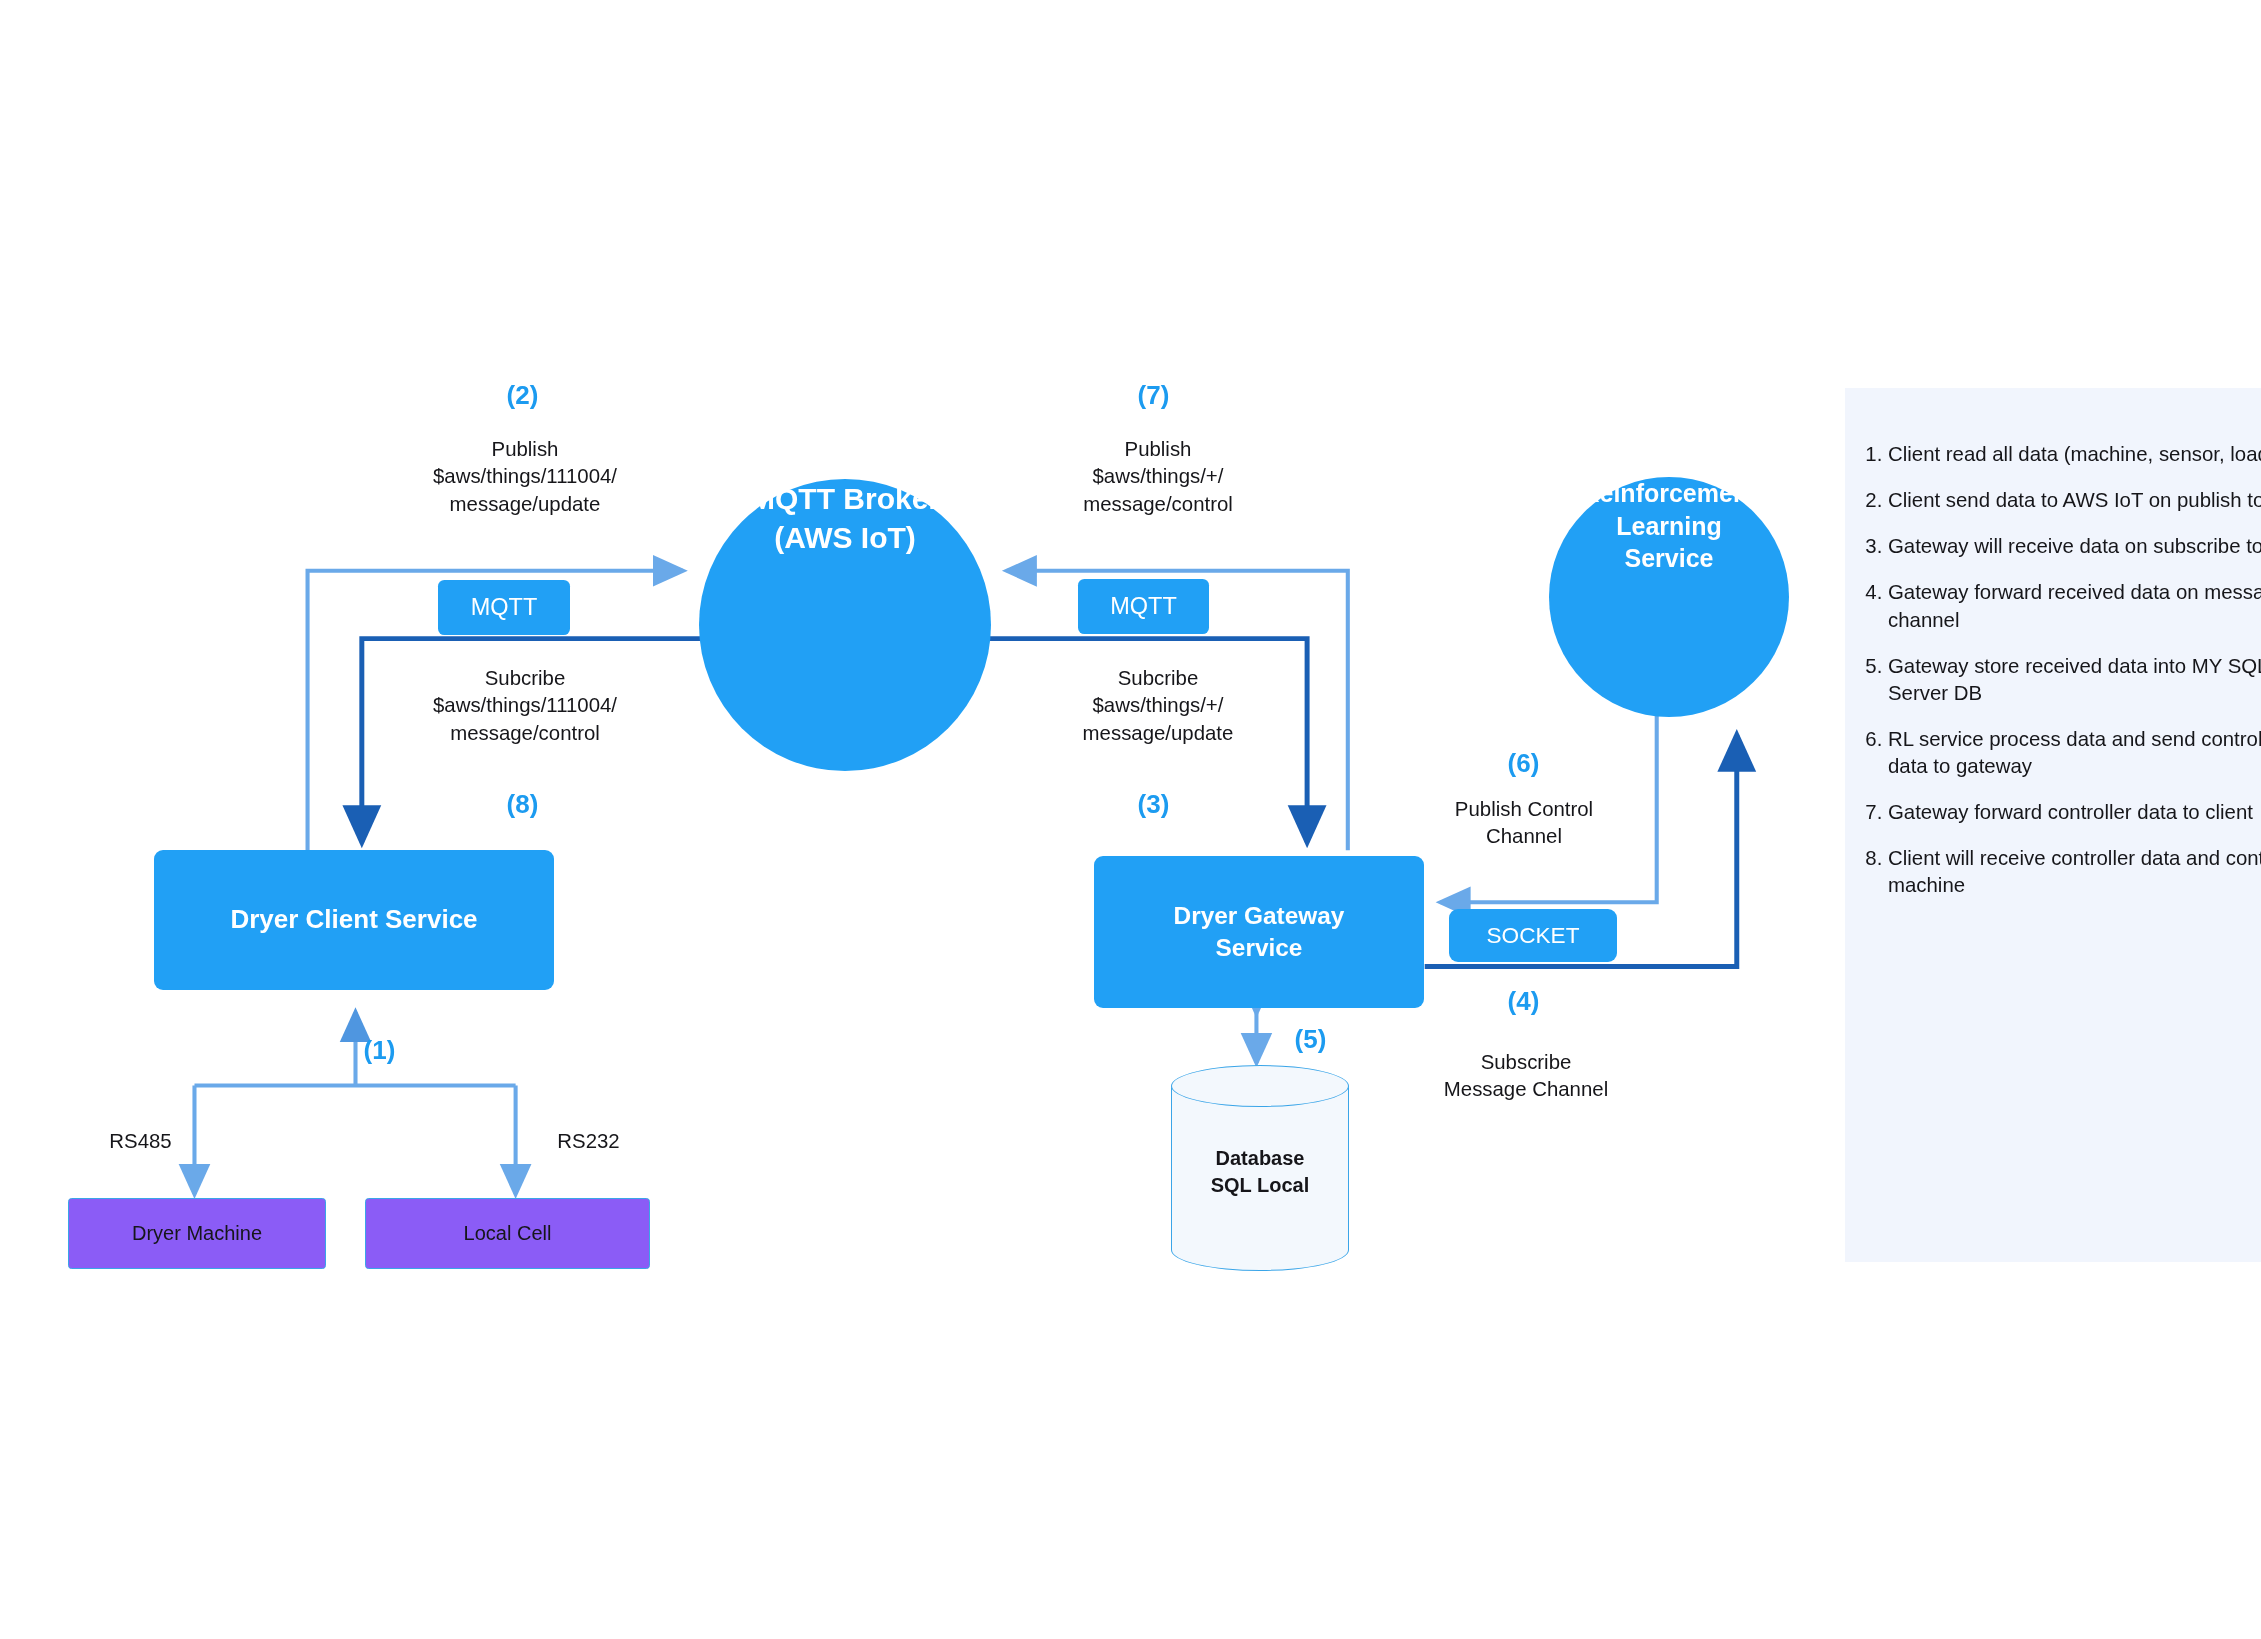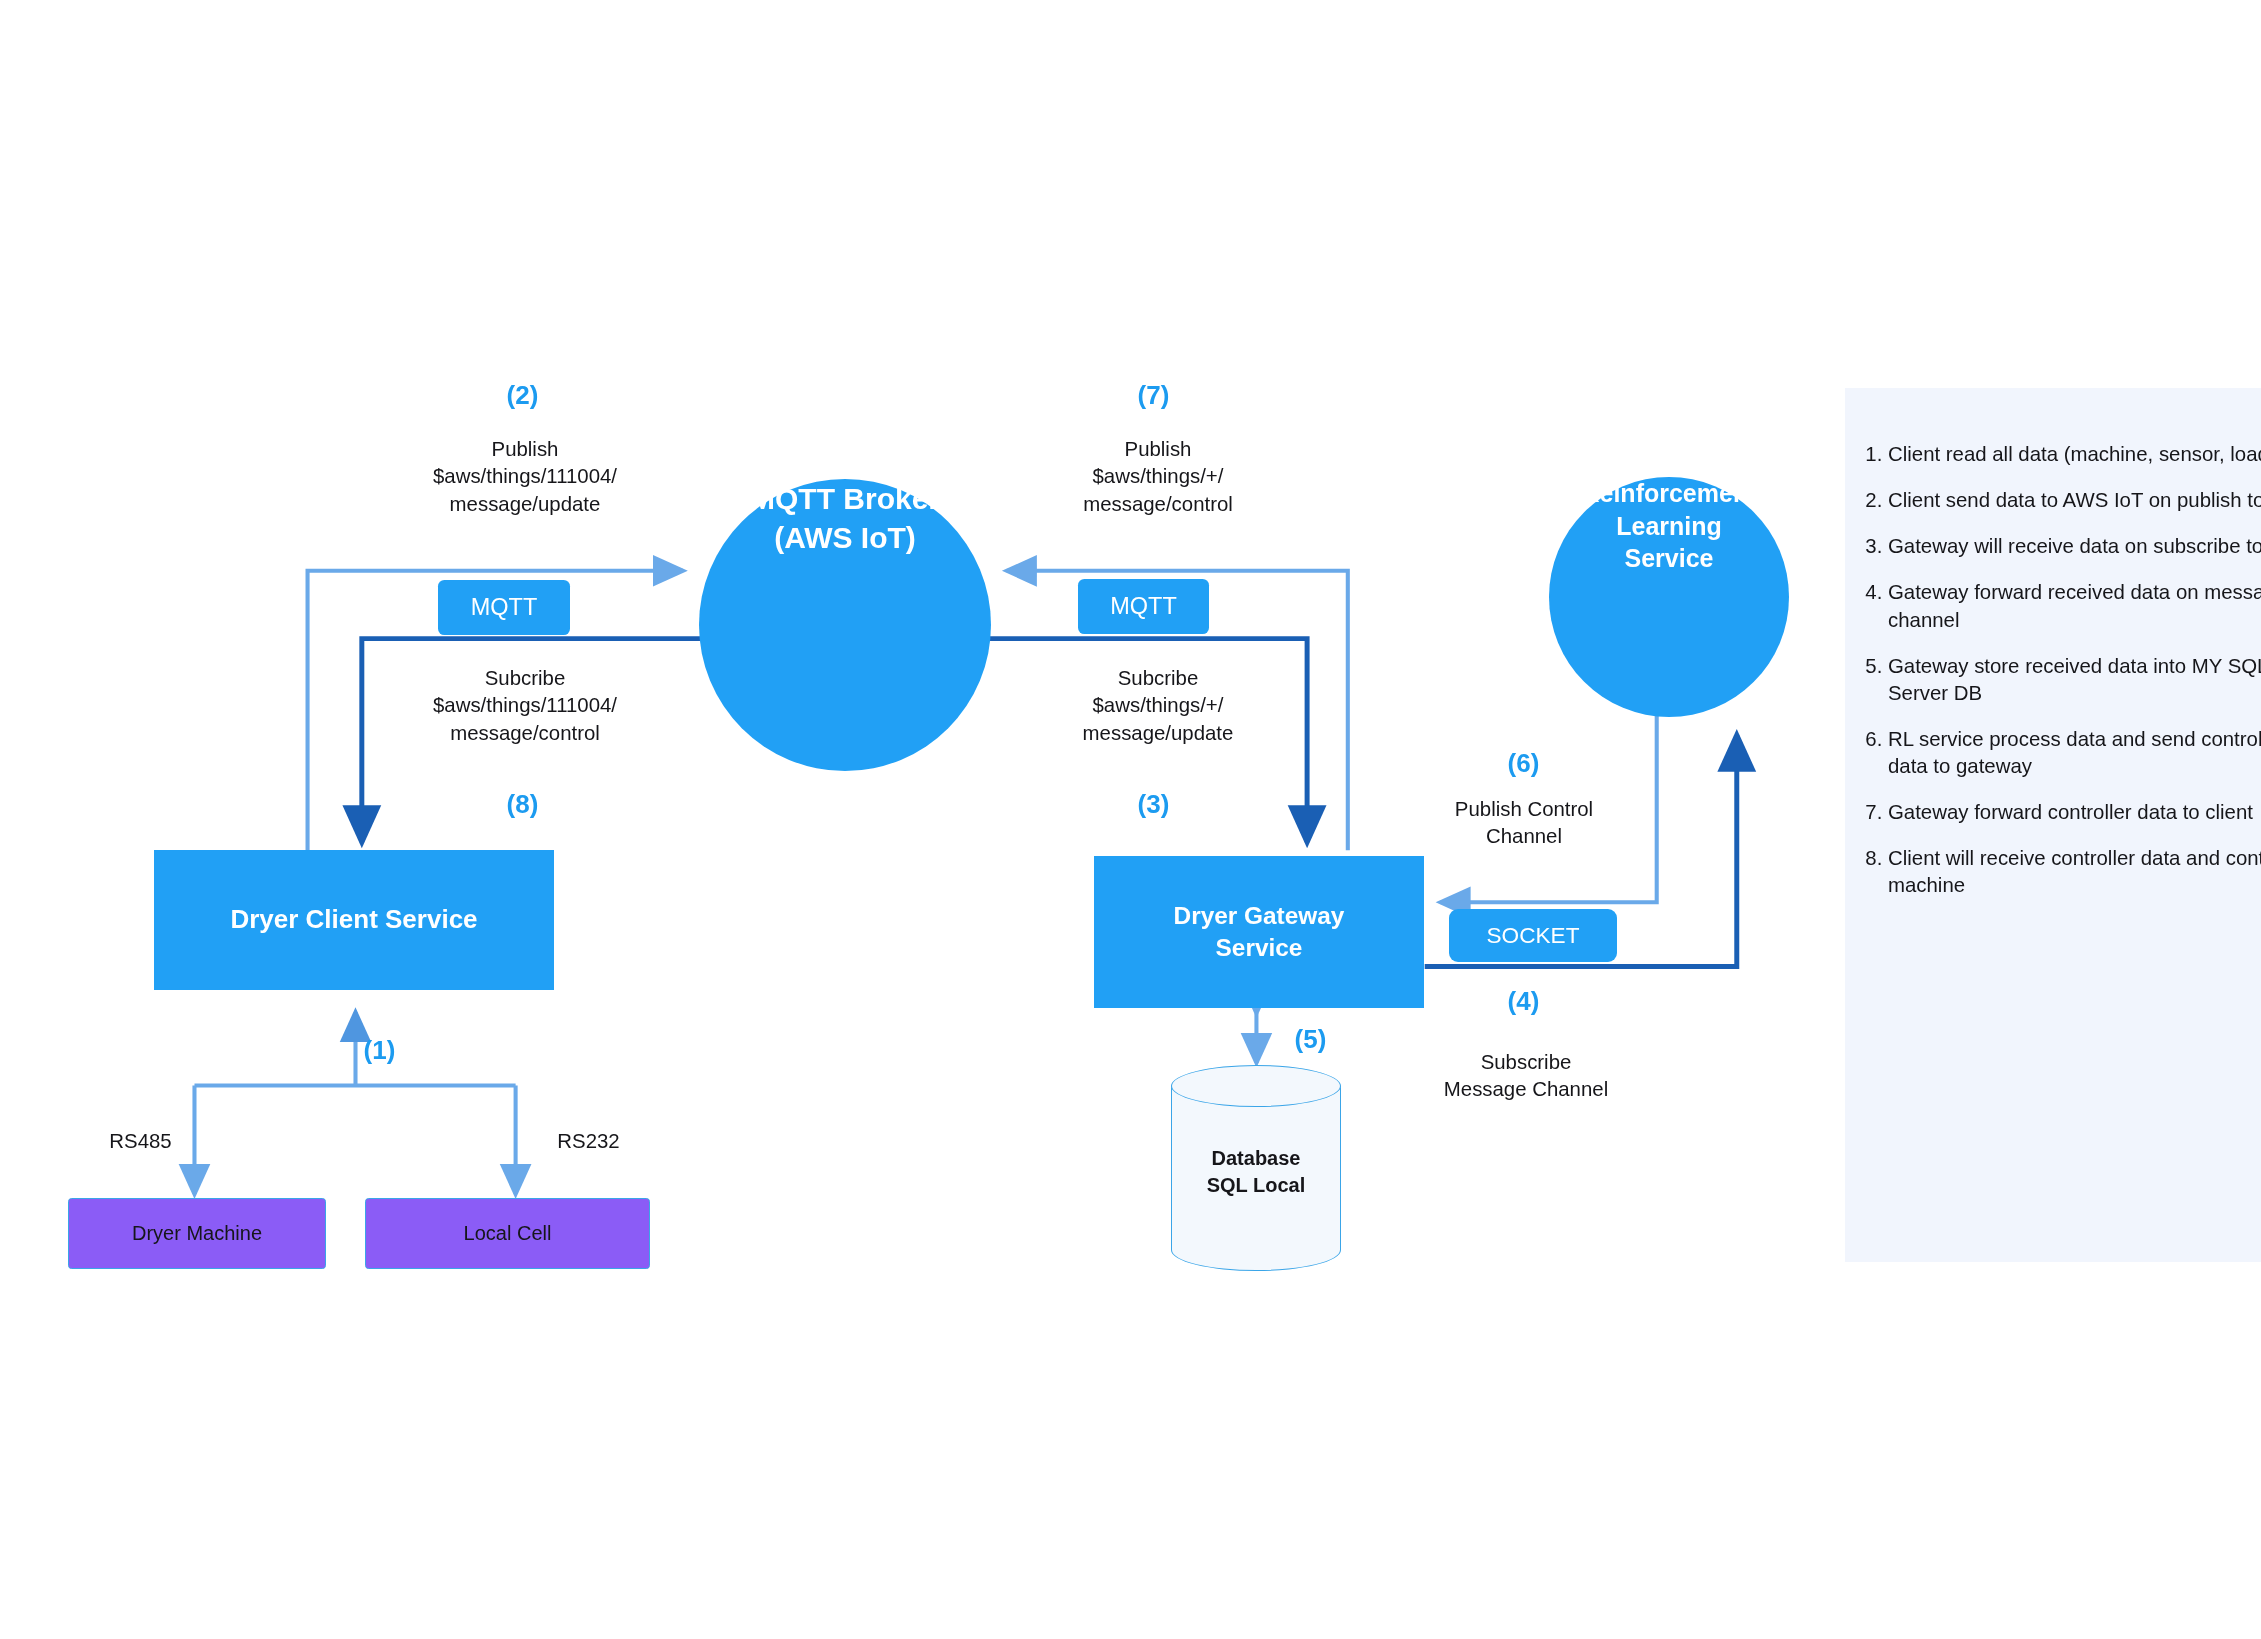--- a/index.html
+++ b/index.html
@@ -21,21 +21,21 @@
     position: absolute;
     left: 0; top: 0;
     width: 2417px;
     height: 1640px;
     pointer-events: none;
   }
   
   .node-rect {
     position: absolute;
     background: #21a0f5;
-    border-radius: 0;
+    border-radius: 9px;
     display: flex;
     align-items: center;
     justify-content: center;
     text-align: center;
     color: #ffffff;
     font-weight: bold;
     line-height: 1.3;
     box-sizing: border-box;
   }
   .node-circle {
@@ -231,21 +231,21 @@
     <span>Dryer Client Service</span>
   </div>
 
   <div class="node-rect" style="left:1094px; top:850px; width:330px; height:152px; font-size:24.4px;margin-top:6px;">
     <div>
       <div>Dryer Gateway</div>
       <div>Service</div>
     </div>
   </div>
 
-  <div class="cyl" style="left:1171px; top:1065px; width:170px; height:206px;">
+  <div class="cyl" style="left:1171px; top:1065px; width:170px; height:206px;padding-left:8px;">
     <div class="body"></div>
     <div class="bottom"></div>
     <div class="top"></div>
     <div class="cyl-text" style="font-size:20px;">
       <div>Database</div>
       <div>SQL Local</div>
     </div>
   </div>
 
   <div class="node-plain" style="left:68px; top:1198px; width:258px; height:71px; font-size:20px;">

